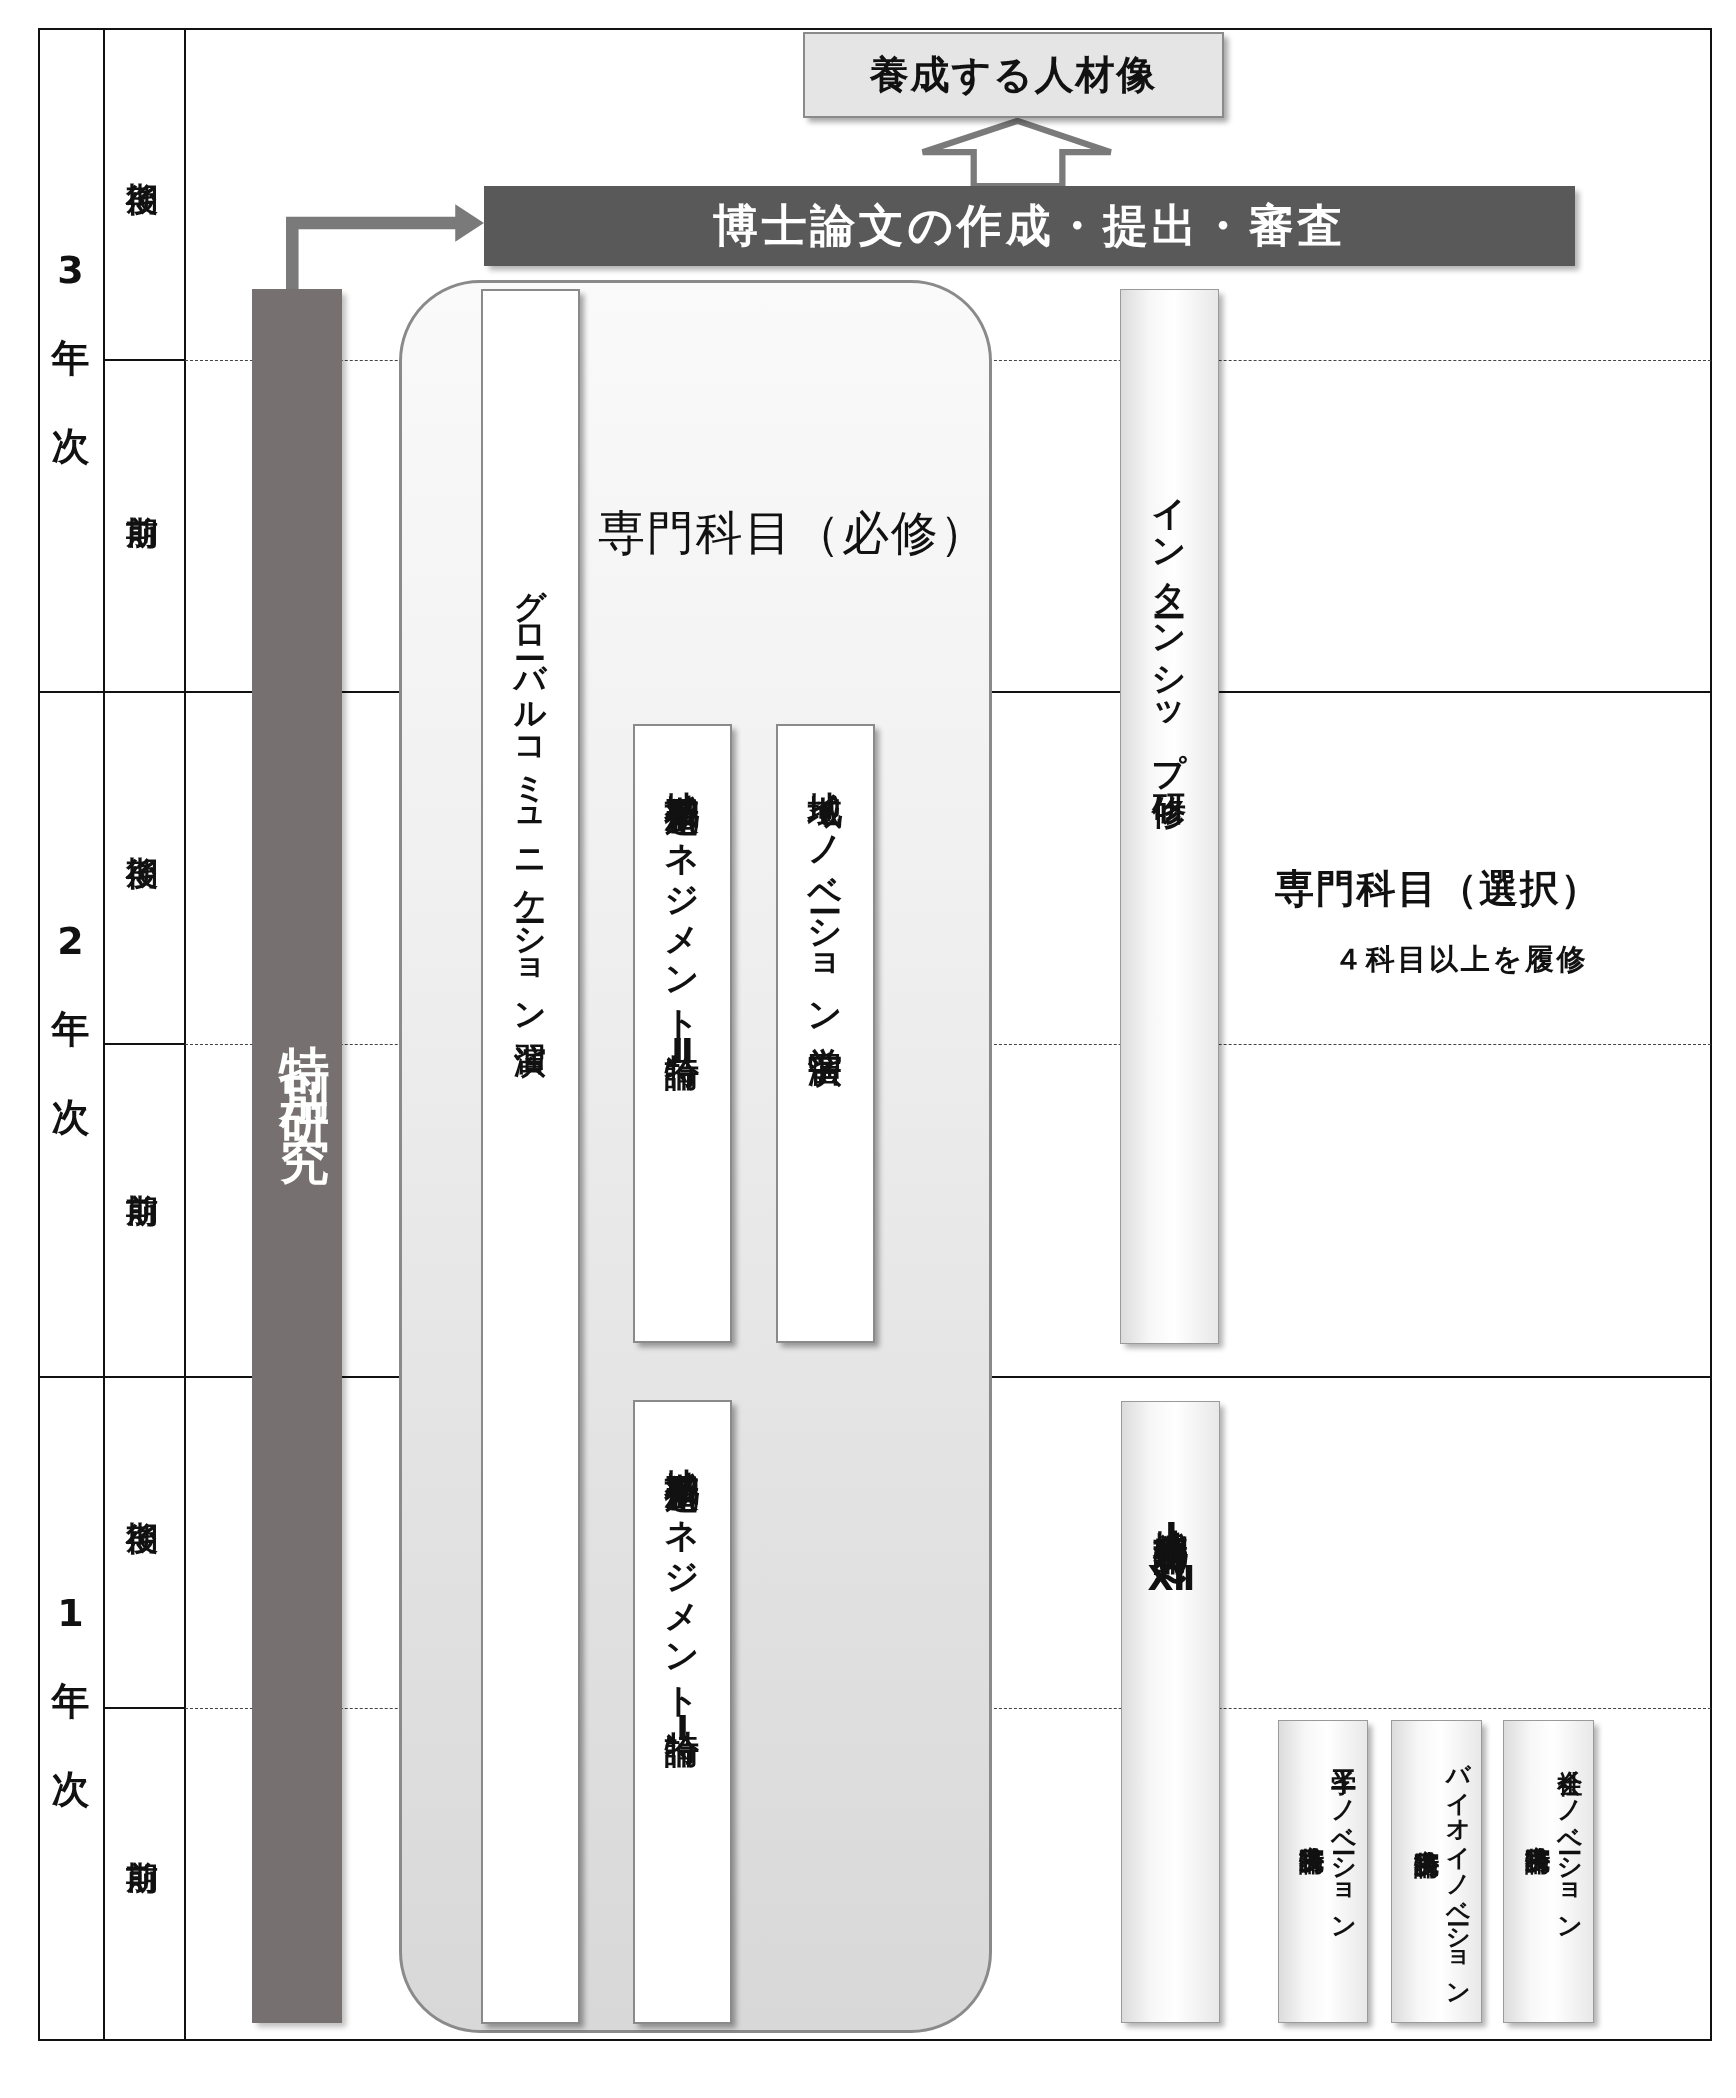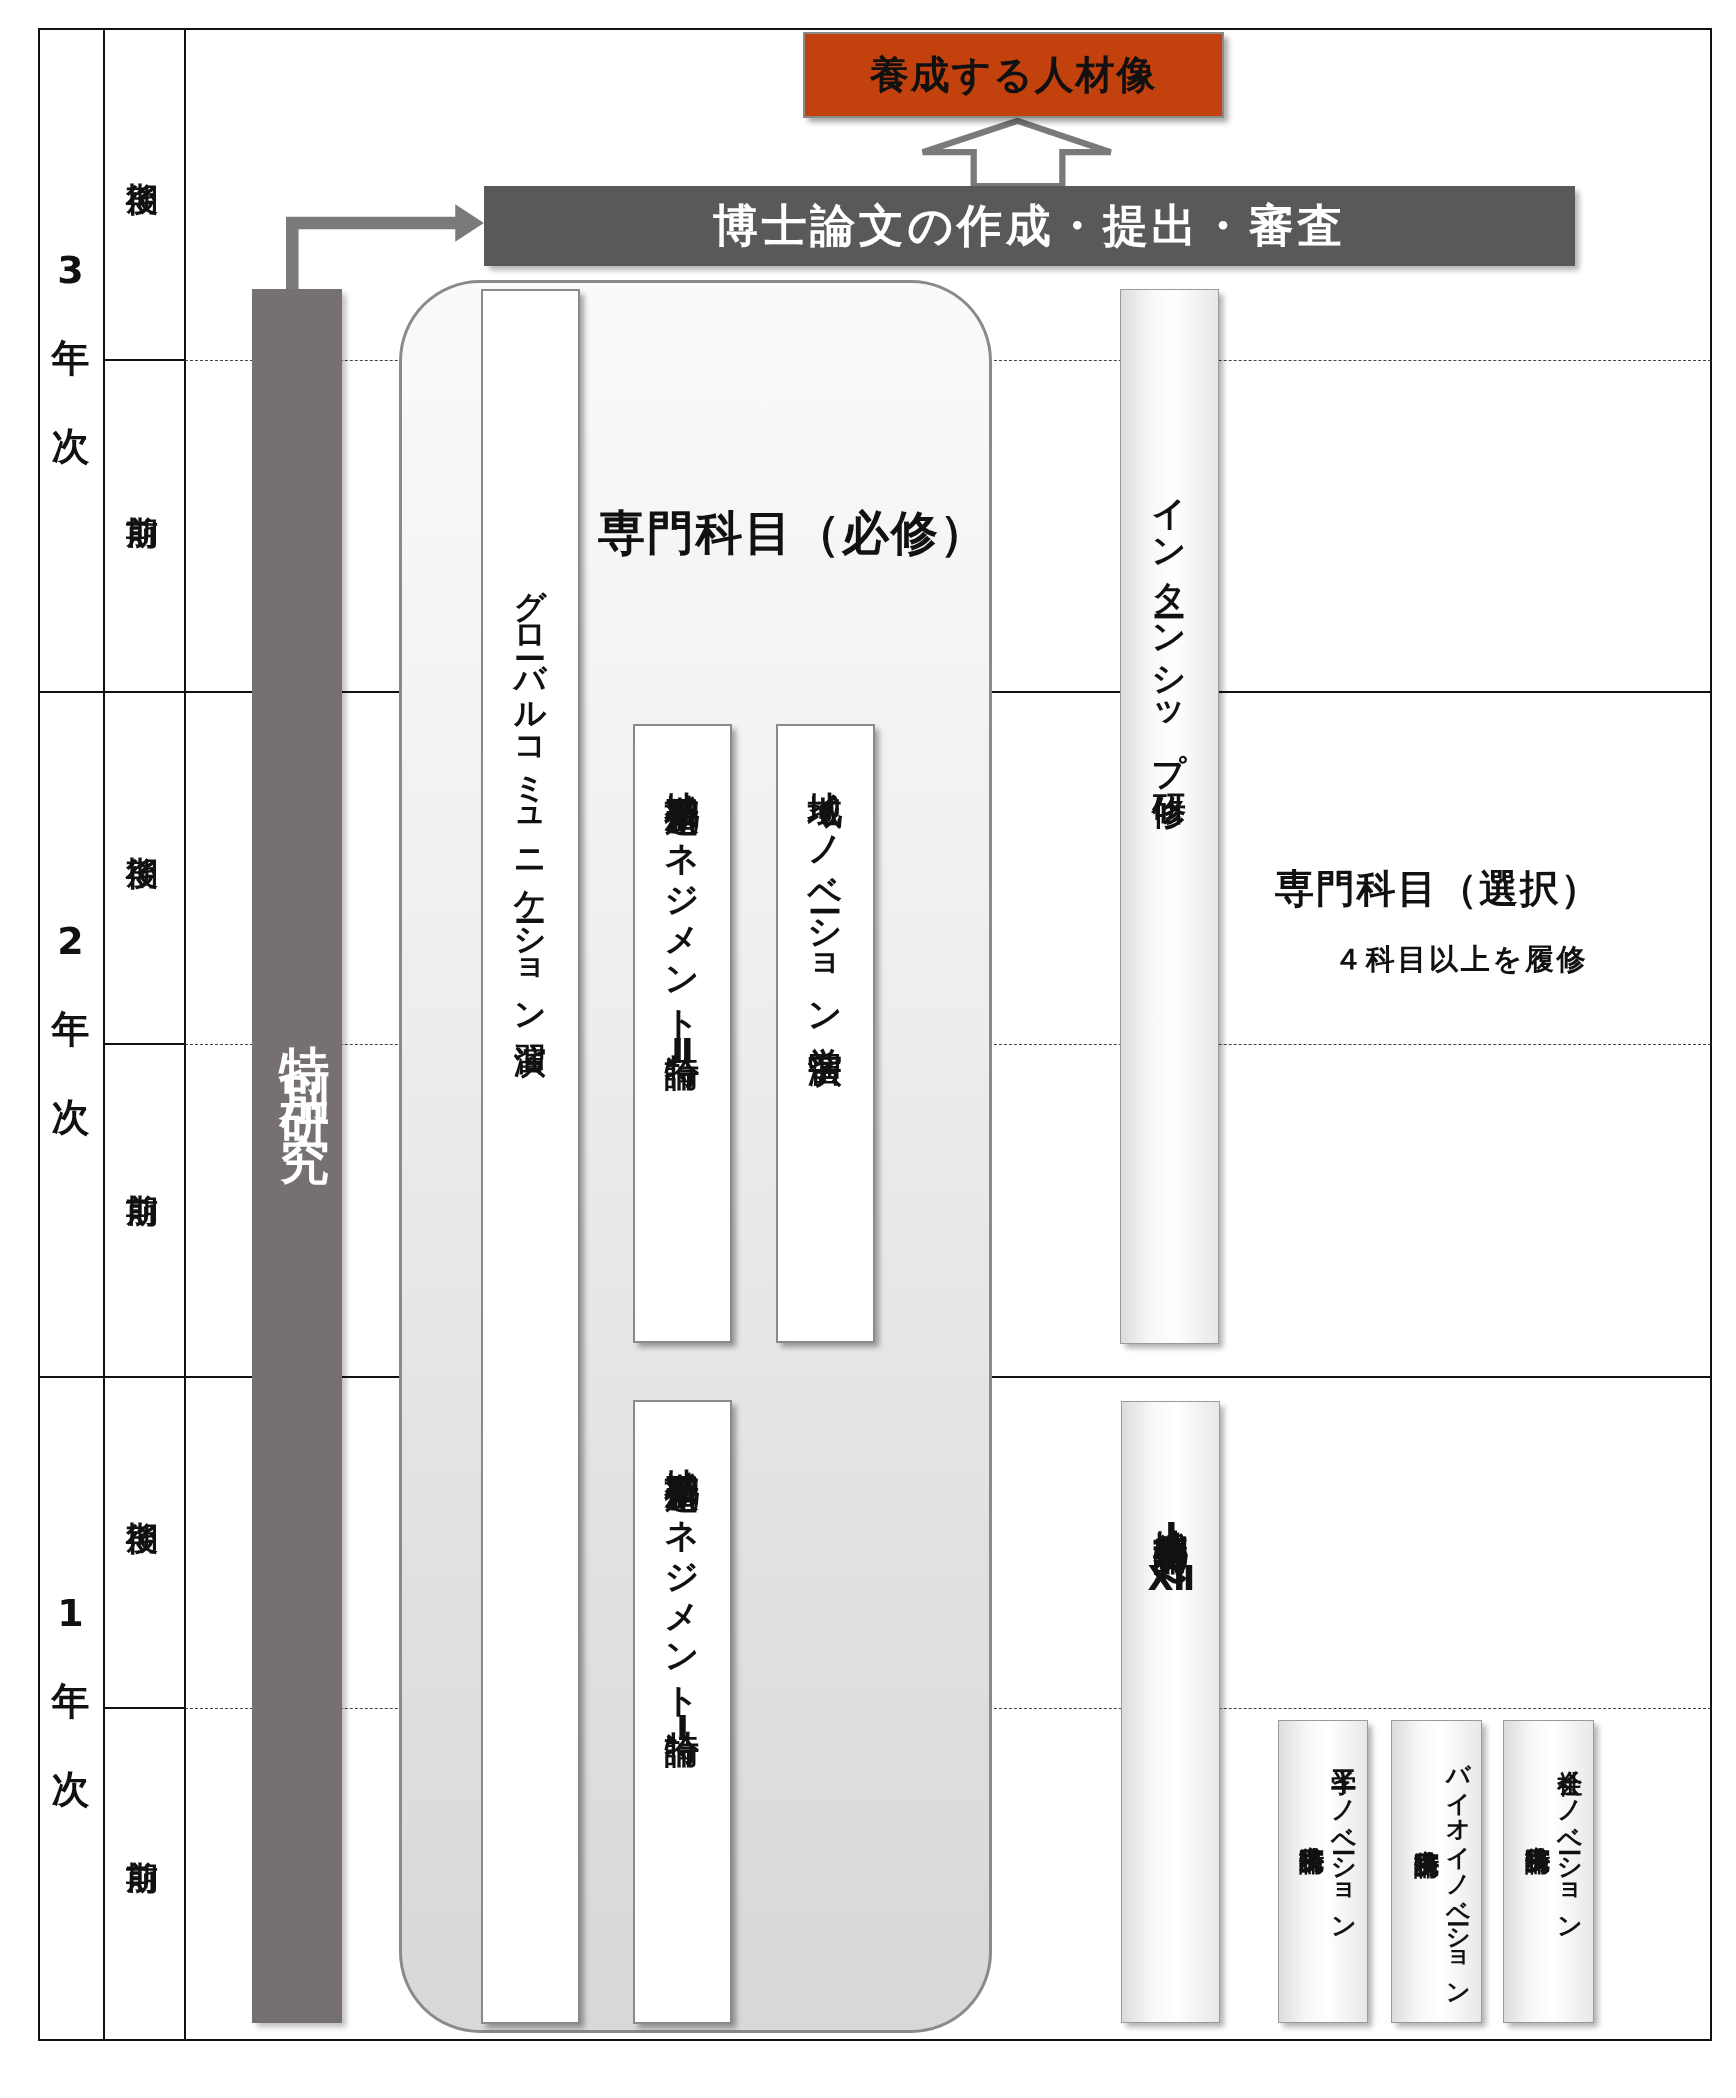--- a/index.html
+++ b/index.html
@@ -69,35 +69,35 @@
   <g>
     <path d="M326 325 L326 249 L512 249" fill="none" stroke="#7a7a7a" stroke-width="14"></path>
     <polygon points="508,228 540,249 508,270" fill="#7a7a7a"></polygon>
   </g>
 
   <g>
     <polygon points="1136,135 1240,170 1186,170 1186,208 1087,208 1087,170 1030,170" fill="#ffffff" stroke="#7a7a7a" stroke-width="7" stroke-linejoin="miter"></polygon>
   </g>
 </svg>
 
-<div class="abs" style="left:803px;top:32px;width:421px;height:86px;background:#c2410c;border:2.7px solid #8a8a8a;box-shadow:5.4px 5.4px 5.4px rgba(0,0,0,0.35);display:flex;align-items:center;justify-content:center;box-sizing:border-box;">
+<div class="abs" style="left:803px;top:32px;width:421px;height:86px;background:#e5e5e5;border:2.7px solid #8a8a8a;box-shadow:5.4px 5.4px 5.4px rgba(0,0,0,0.35);display:flex;align-items:center;justify-content:center;box-sizing:border-box;">
   <span style="font-weight:bold;font-size:39px;letter-spacing:1.8px;">養成する人材像</span>
 </div>
 
 <div class="abs" style="left:484px;top:186px;width:1091px;height:80px;background:#595959;box-shadow:5.4px 5.4px 5.4px rgba(0,0,0,0.30);display:flex;align-items:center;justify-content:center;">
   <span style="font-weight:bold;font-size:45px;color:#fff;letter-spacing:3.6px;">博士論文の作成・提出・審査</span>
 </div>
 
 <div class="abs" style="left:252px;top:289px;width:90px;height:1734px;background:#767170;box-shadow:5.4px 5.4px 5.4px rgba(0,0,0,0.25);">
   <div class="vtext" style="position:absolute;left:19.7px;top:716px;color:#fff;font-size:50px;letter-spacing:29px;">特別研究</div>
 </div>
 
 <div class="abs" style="left:399px;top:280px;width:593px;height:1753px;border:3.6px solid #8a8a8a;border-radius:81px;box-sizing:border-box;background:linear-gradient(180deg,#fafafa 0%,#f0f0f0 35%,#e2e2e2 70%,#d8d8d8 100%);">
 </div>
-<div class="abs" style="left:598px;top:502px;font-weight:bold;font-size:47px;letter-spacing:1.8px;">専門科目（必修）</div>
+<div class="abs" style="left:598px;top:502px;font-weight:normal;font-size:47px;letter-spacing:1.8px;">専門科目（必修）</div>
 
 <div class="boxw" style="left:481px;top:289px;width:99px;height:1735px;">
   <div class="vtext" style="margin-top:276px;font-size:32px;line-height:1;letter-spacing:0.9px;">グローバルコミュニケーション演習</div>
 </div>
 
 <div class="boxw" style="left:633px;top:724px;width:99px;height:619px;">
   <div class="vtext" style="margin-top:38px;font-size:34px;line-height:1;letter-spacing:2.7px;">地域新創造マネジメント特論Ⅱ</div>
 </div>
 
 <div class="boxw" style="left:776px;top:724px;width:99px;height:619px;">

